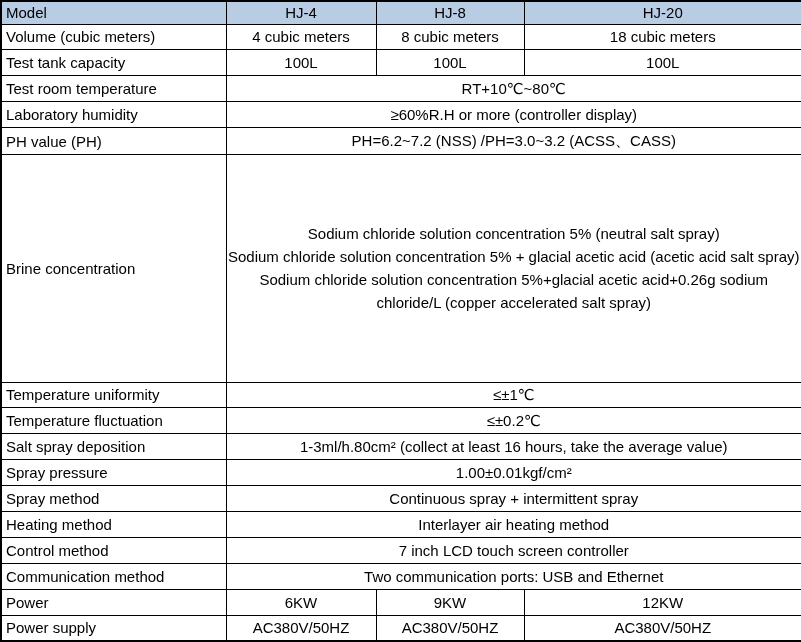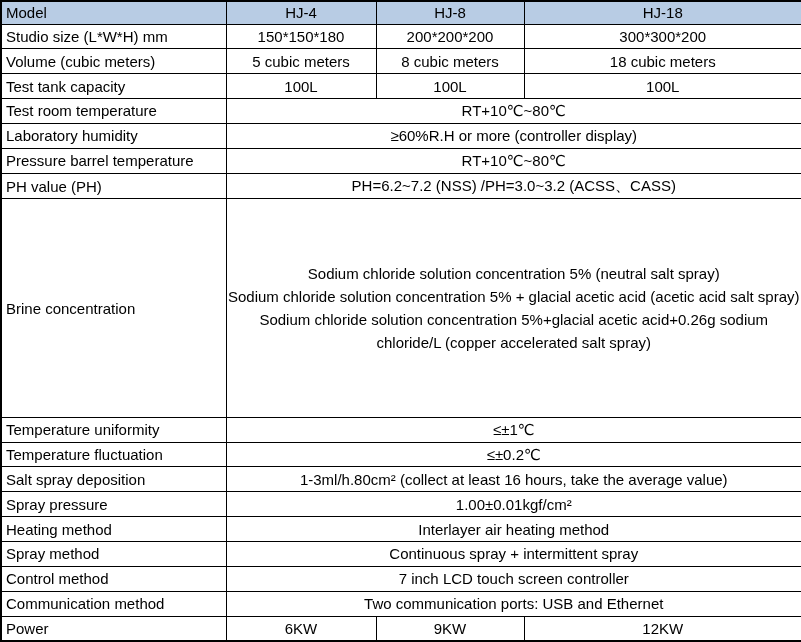--- a/index.html
+++ b/index.html
@@ -46,53 +46,43 @@
     <col style="width:225px">
     <col style="width:150px">
     <col style="width:148px">
     <col style="width:278px">
   </colgroup>
   <thead>
     <tr>
       <th class="label">Model</th>
       <th class="val">HJ-4</th>
       <th class="val">HJ-8</th>
-      <th class="val">HJ-18</th>
+      <th class="val">HJ-20</th>
     </tr>
   </thead>
   <tbody>
     <tr>
-      <td class="label">Studio size (L*W*H) mm</td>
-      <td class="val">150*150*180</td>
-      <td class="val">200*200*200</td>
-      <td class="val">300*300*200</td>
-    </tr>
-    <tr>
       <td class="label">Volume (cubic meters)</td>
-      <td class="val">5 cubic meters</td>
+      <td class="val">4 cubic meters</td>
       <td class="val">8 cubic meters</td>
       <td class="val">18 cubic meters</td>
     </tr>
     <tr>
       <td class="label">Test tank capacity</td>
       <td class="val">100L</td>
       <td class="val">100L</td>
       <td class="val">100L</td>
     </tr>
     <tr>
       <td class="label">Test room temperature</td>
       <td class="val" colspan="3">RT+10℃~80℃</td>
     </tr>
     <tr>
       <td class="label">Laboratory humidity</td>
       <td class="val" colspan="3">≥60%R.H or more (controller display)</td>
-    </tr>
-    <tr>
-      <td class="label">Pressure barrel temperature</td>
-      <td class="val" colspan="3">RT+10℃~80℃</td>
     </tr>
     <tr>
       <td class="label">PH value (PH)</td>
       <td class="val" colspan="3">PH=6.2~7.2 (NSS) /PH=3.0~3.2 (ACSS、CASS)</td>
     </tr>
     <tr class="row-tall">
       <td class="label">Brine concentration</td>
       <td class="val wrap" colspan="3">
         <div>Sodium chloride solution concentration 5% (neutral salt spray)</div>
         <div>Sodium chloride solution concentration 5% + glacial acetic acid (acetic acid salt spray)</div>
@@ -109,35 +99,41 @@
     </tr>
     <tr>
       <td class="label">Salt spray deposition</td>
       <td class="val" colspan="3">1-3ml/h.80cm² (collect at least 16 hours, take the average value)</td>
     </tr>
     <tr>
       <td class="label">Spray pressure</td>
       <td class="val" colspan="3">1.00±0.01kgf/cm²</td>
     </tr>
     <tr>
+      <td class="label">Spray method</td>
+      <td class="val" colspan="3">Continuous spray + intermittent spray</td>
+    </tr>
+    <tr>
       <td class="label">Heating method</td>
       <td class="val" colspan="3">Interlayer air heating method</td>
-    </tr>
-    <tr>
-      <td class="label">Spray method</td>
-      <td class="val" colspan="3">Continuous spray + intermittent spray</td>
     </tr>
     <tr>
       <td class="label">Control method</td>
       <td class="val" colspan="3">7 inch LCD touch screen controller</td>
     </tr>
     <tr>
       <td class="label">Communication method</td>
       <td class="val" colspan="3">Two communication ports: USB and Ethernet</td>
     </tr>
     <tr>
       <td class="label">Power</td>
       <td class="val">6KW</td>
       <td class="val">9KW</td>
       <td class="val">12KW</td>
     </tr>
+    <tr>
+      <td class="label">Power supply</td>
+      <td class="val">AC380V/50HZ</td>
+      <td class="val">AC380V/50HZ</td>
+      <td class="val">AC380V/50HZ</td>
+    </tr>
   </tbody>
 </table>
 
 </body></html>

